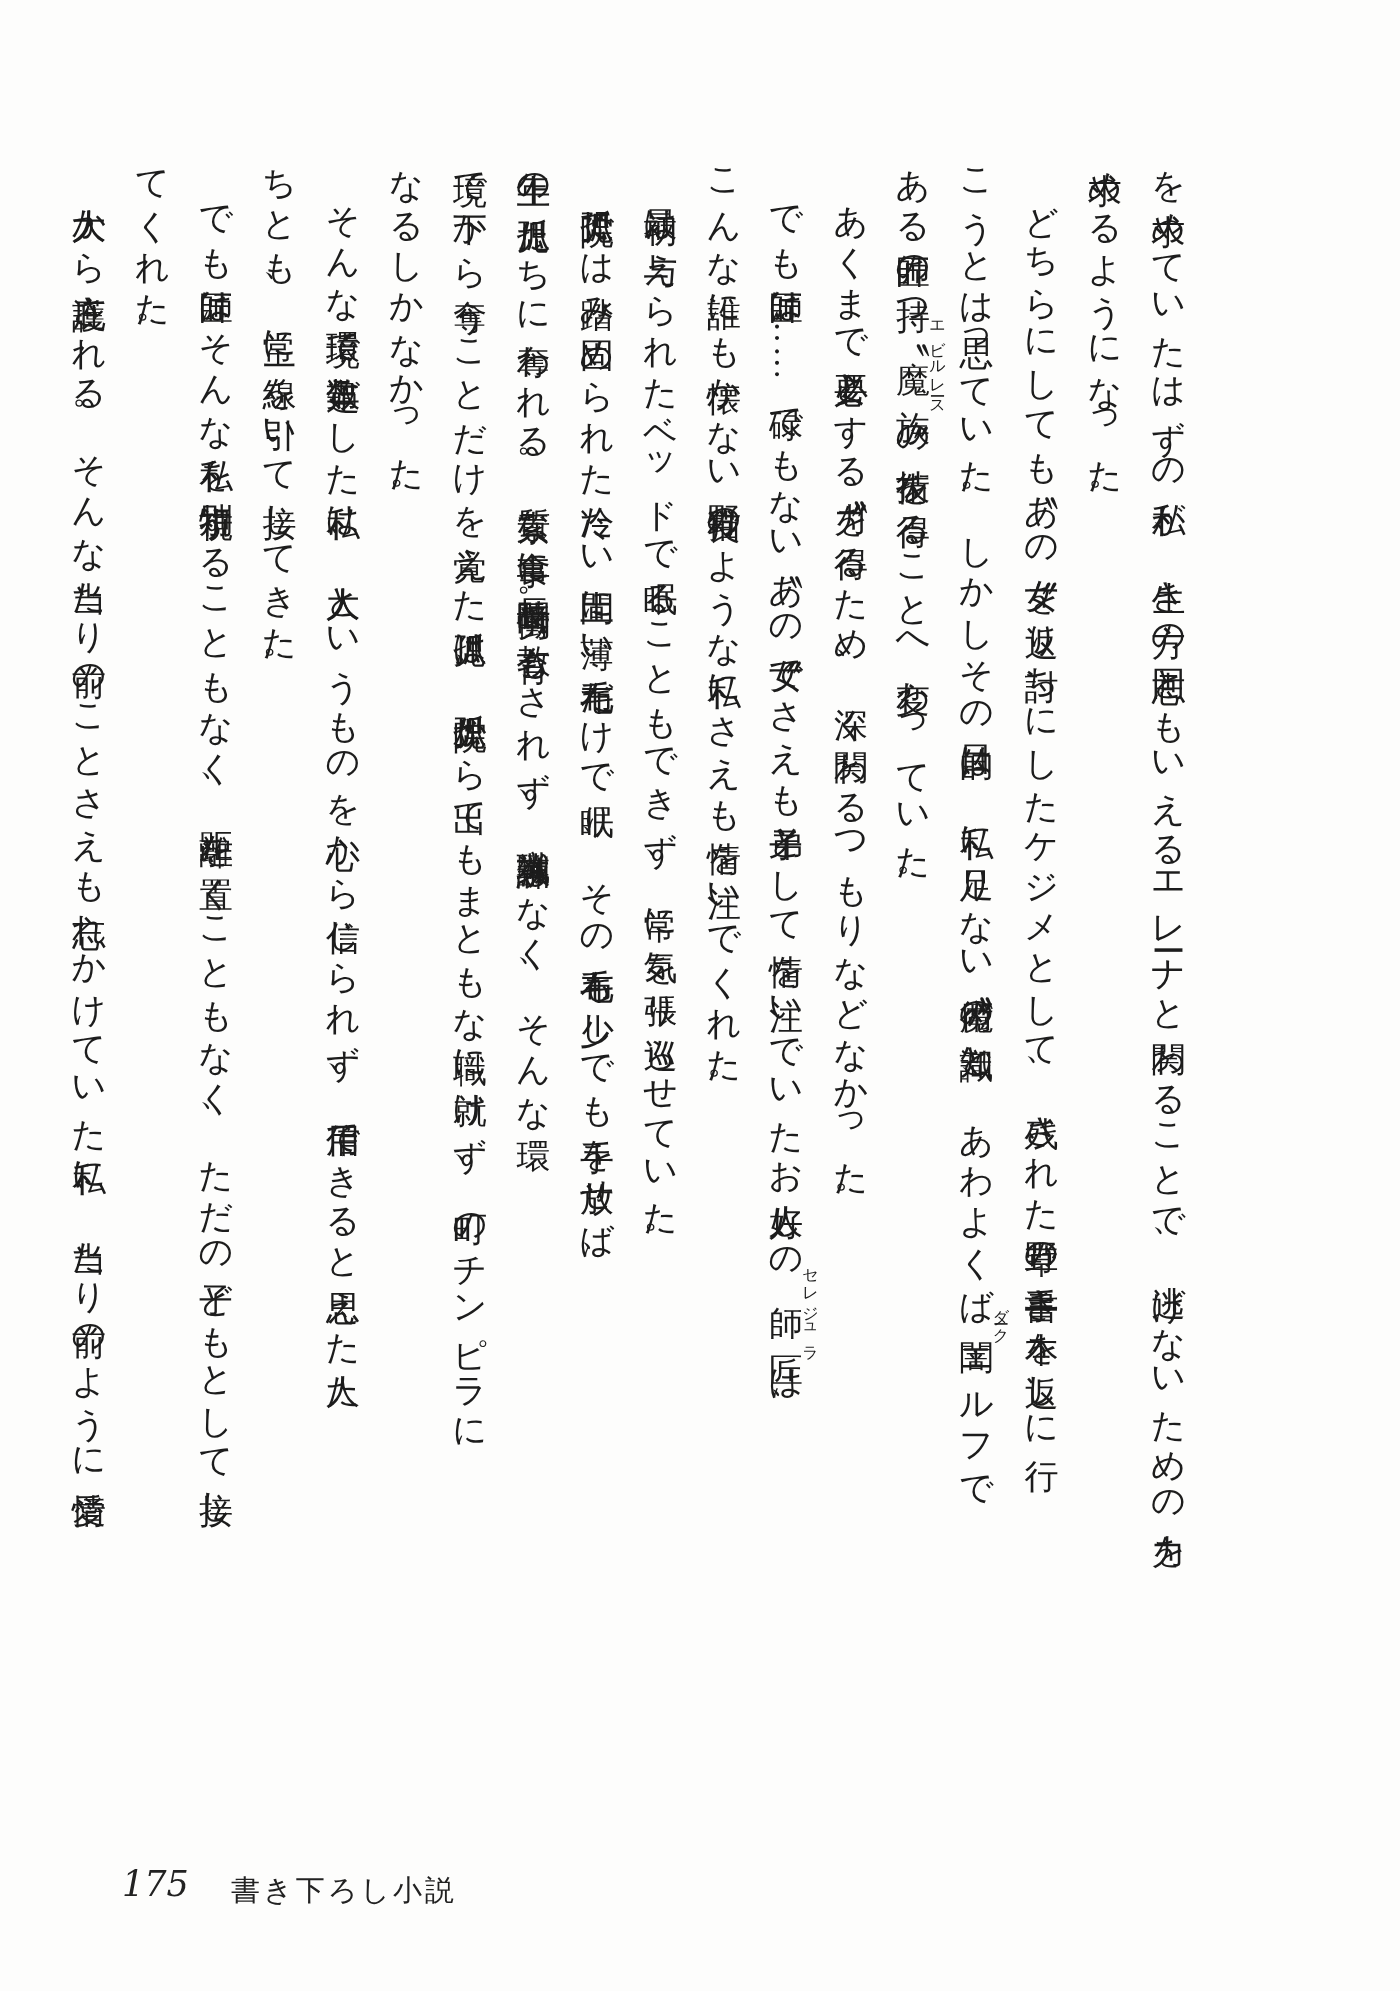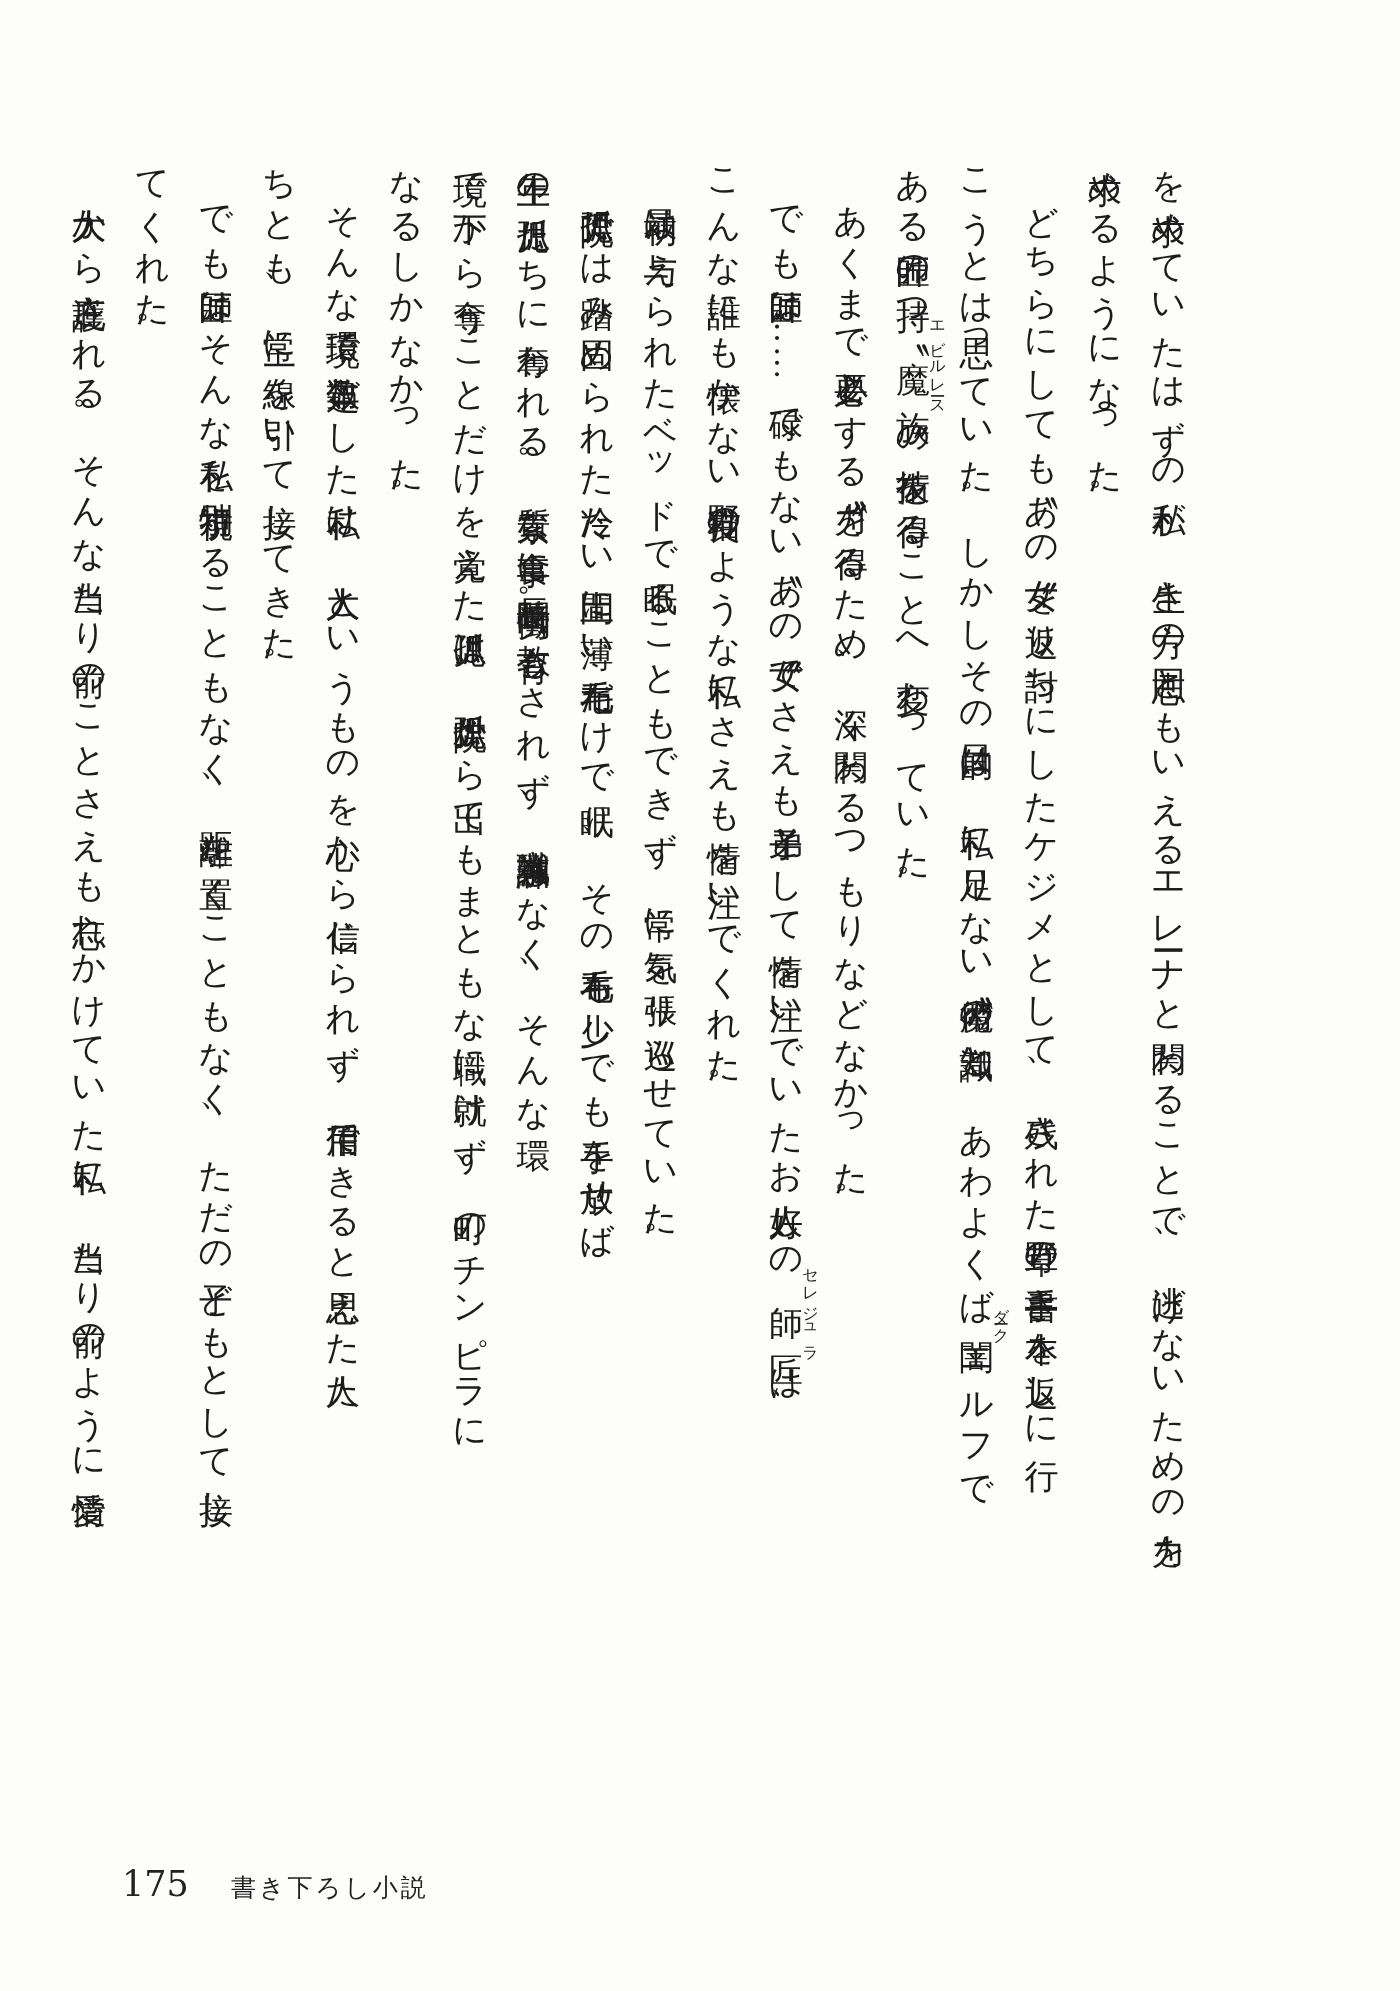--- a/index.html
+++ b/index.html
@@ -45,28 +45,29 @@
     letter-spacing: 1px;
     font-family: "Liberation Serif", "DejaVu Serif", serif;
   }
 
   
   #page-number {
     position: absolute;
     left: 122px;
     top: 1864px;
     font-size: 35px;
+    font-style: italic;
     font-family: "DejaVu Serif", "Liberation Serif", serif;
     color: #222;
   }
   #section-label {
     position: absolute;
     left: 231px;
     top: 1871px;
-    font-size: 25px;
+    font-size: 29px;
     letter-spacing: 3px;
     color: #222;
   }
 </style>
 </head>
 <body>
 
 <div id="text-block">
     <div class="tcol">を求めていたはずの私が、生き方の同志ともいえるエレーナと関わることで、逃げないための力を</div>
     <div class="tcol">求めるようになった。</div>

